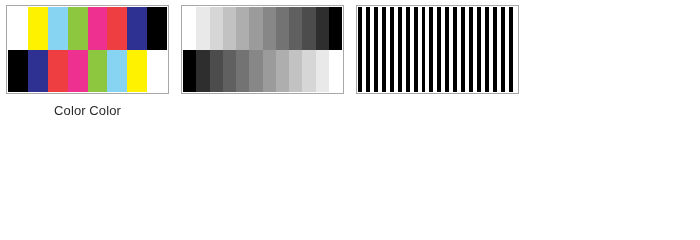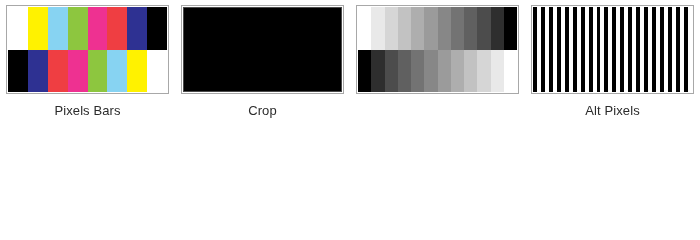--- a/index.html
+++ b/index.html
@@ -117,31 +117,23 @@
             <span style="background: rgb(46, 49, 146); flex: 1 1 12.5%;"></span>
             <span style="background: rgb(239, 62, 66); flex: 1 1 12.5%;"></span>
             <span style="background: rgb(238, 49, 145); flex: 1 1 12.5%;"></span>
             <span style="background: rgb(141, 198, 63); flex: 1 1 12.5%;"></span>
             <span style="background: rgb(135, 211, 242); flex: 1 1 12.5%;"></span>
             <span style="background: rgb(255, 242, 0); flex: 1 1 12.5%;"></span>
             <span style="background: rgb(255, 255, 255); flex: 1 1 12.5%;"></span>
           </div>
       </div>
     </div>
-    <div class="caption">Pixels Bars</div>
+    <div class="caption">Color Color</div>
   </div>
 
-  <div class="panel">
-    <div class="thumb-frame">
-      <div class="thumb-inner">
-        <div class="crop-inner" style="background: rgb(0, 0, 0);"></div>
-      </div>
-    </div>
-    <div class="caption">Crop</div>
-  </div>
 
   <div class="panel">
     <div class="thumb-frame">
       <div class="thumb-inner">
         <div class="gray-row">
             <span style="background: rgb(255, 255, 255); flex: 1 1 8.33333%;"></span>
             <span style="background: rgb(233, 233, 233); flex: 1 1 8.33333%;"></span>
             <span style="background: rgb(214, 214, 214); flex: 1 1 8.33333%;"></span>
             <span style="background: rgb(194, 194, 194); flex: 1 1 8.33333%;"></span>
             <span style="background: rgb(174, 174, 174); flex: 1 1 8.33333%;"></span>
@@ -211,16 +203,15 @@
             <span style="background: rgb(255, 255, 255); flex: 1 1 2.5%;"></span>
             <span style="background: rgb(0, 0, 0); flex: 1 1 2.5%;"></span>
             <span style="background: rgb(255, 255, 255); flex: 1 1 2.5%;"></span>
             <span style="background: rgb(0, 0, 0); flex: 1 1 2.5%;"></span>
             <span style="background: rgb(255, 255, 255); flex: 1 1 2.5%;"></span>
             <span style="background: rgb(0, 0, 0); flex: 1 1 2.5%;"></span>
             <span style="background: rgb(255, 255, 255); flex: 1 1 2.5%;"></span>
           </div>
       </div>
     </div>
-    <div class="caption">Alt Pixels</div>
   </div>
 
 </div>
 
 </body></html>

